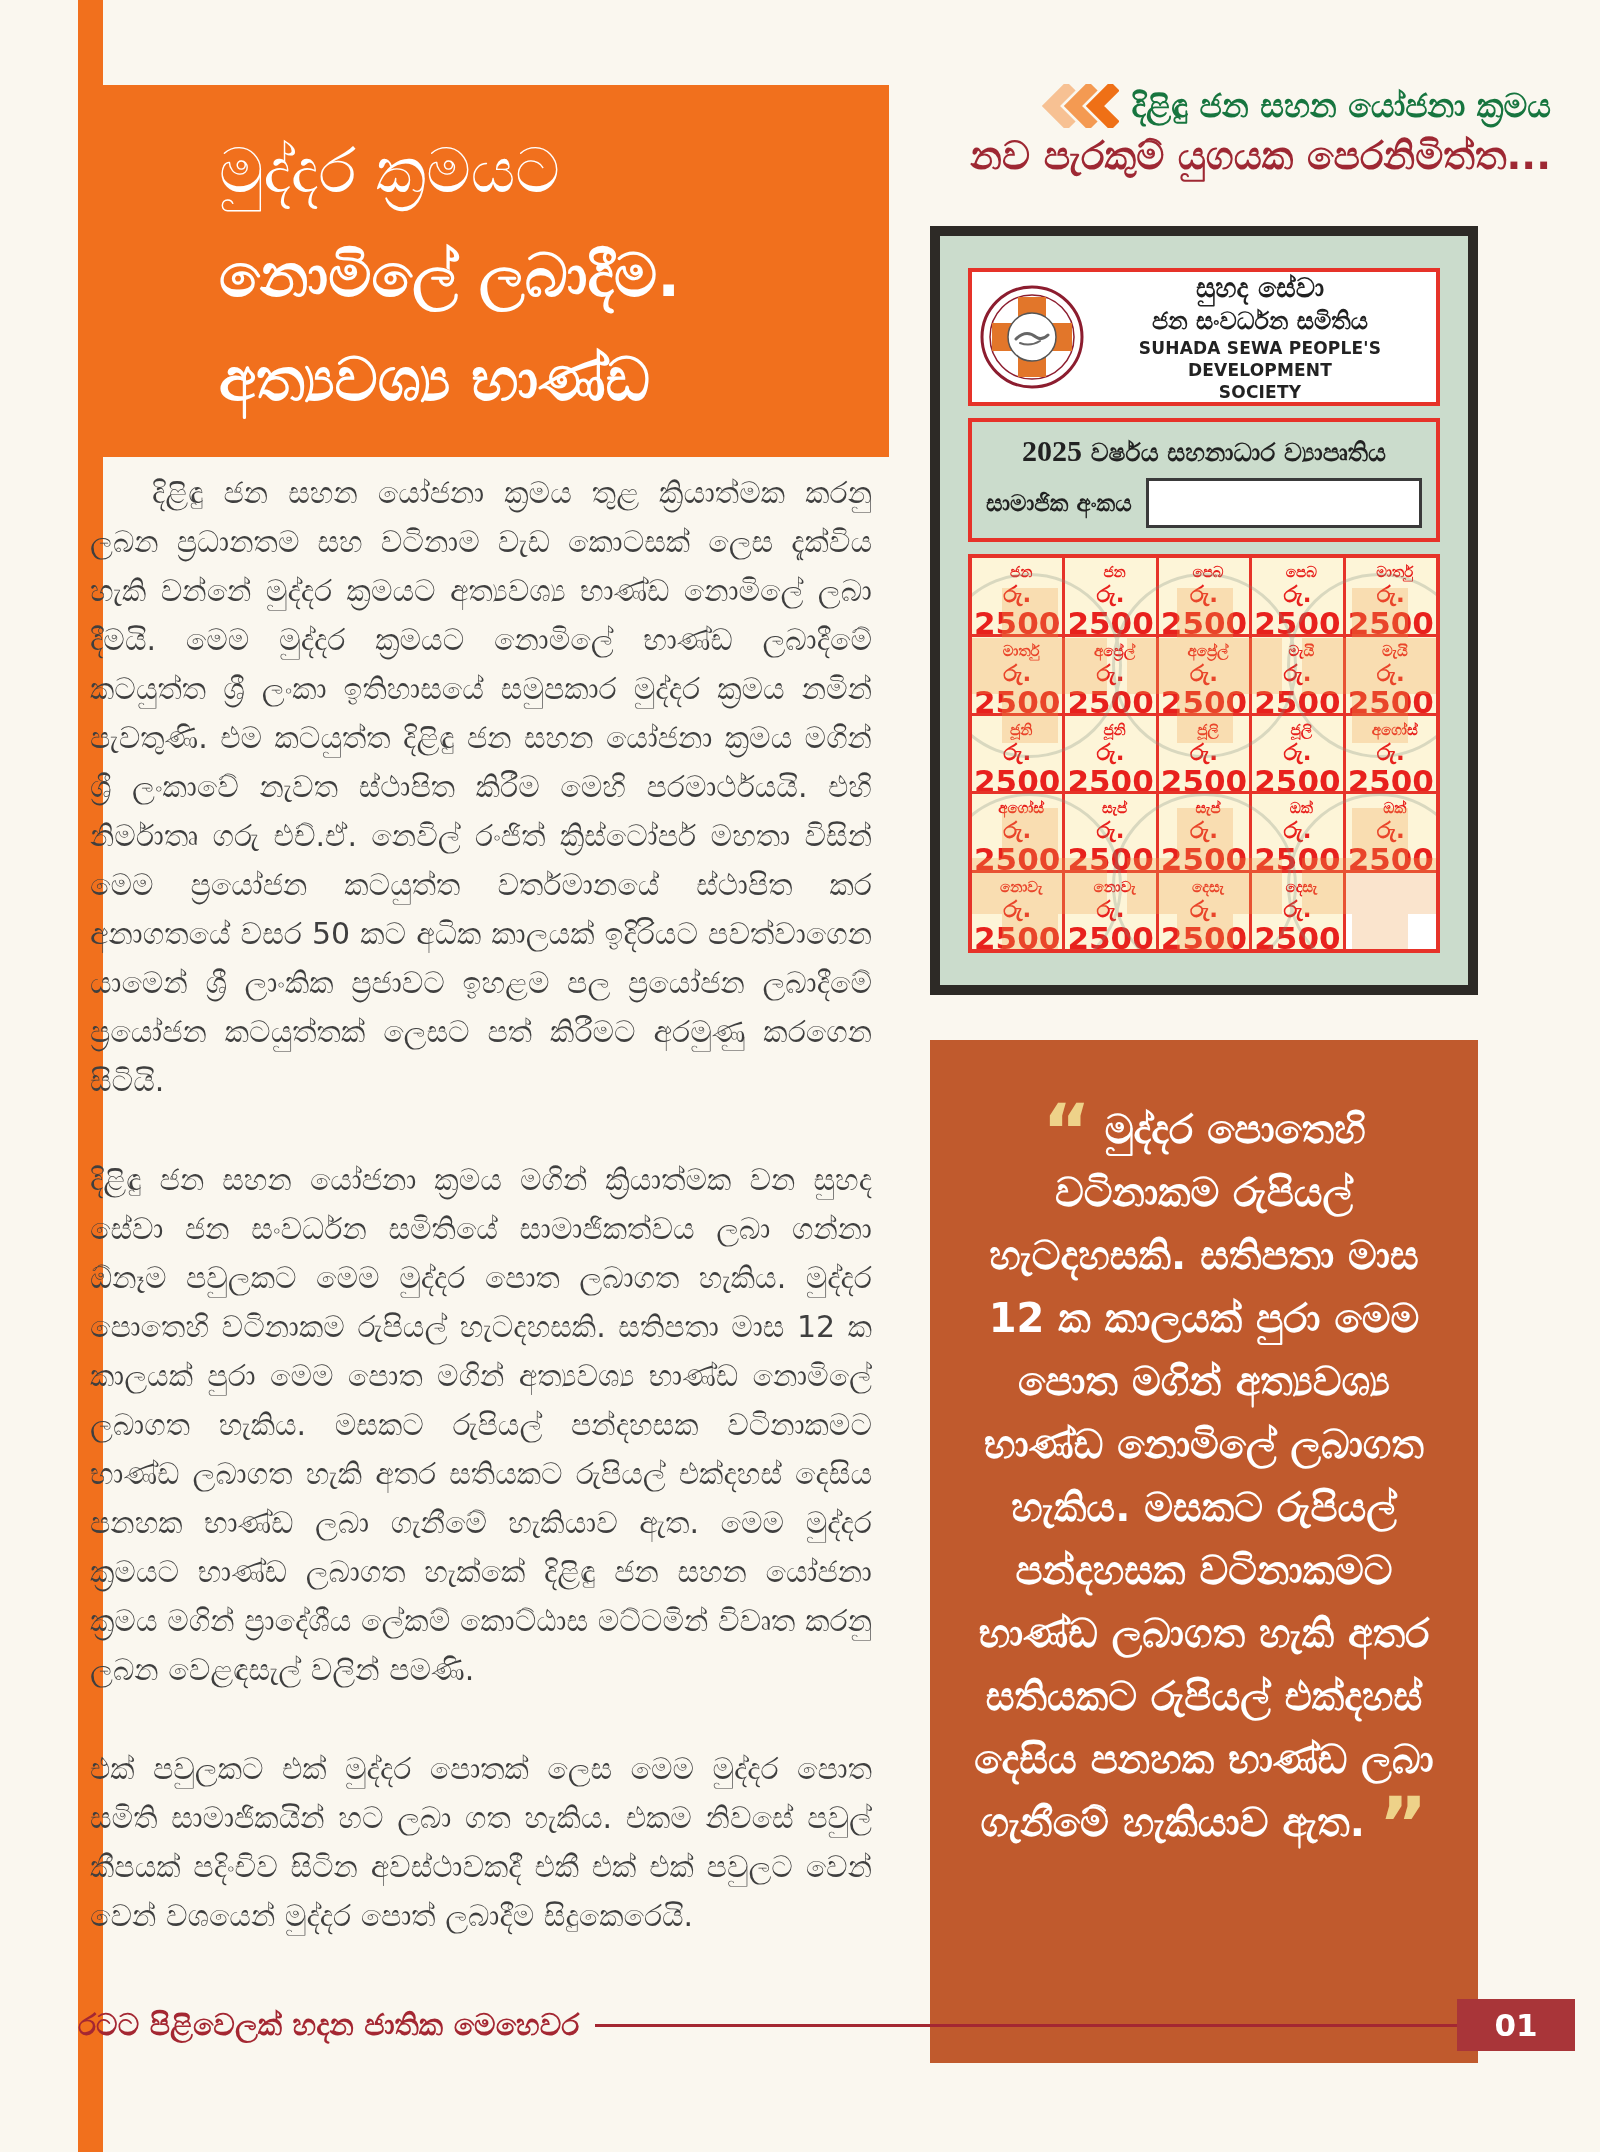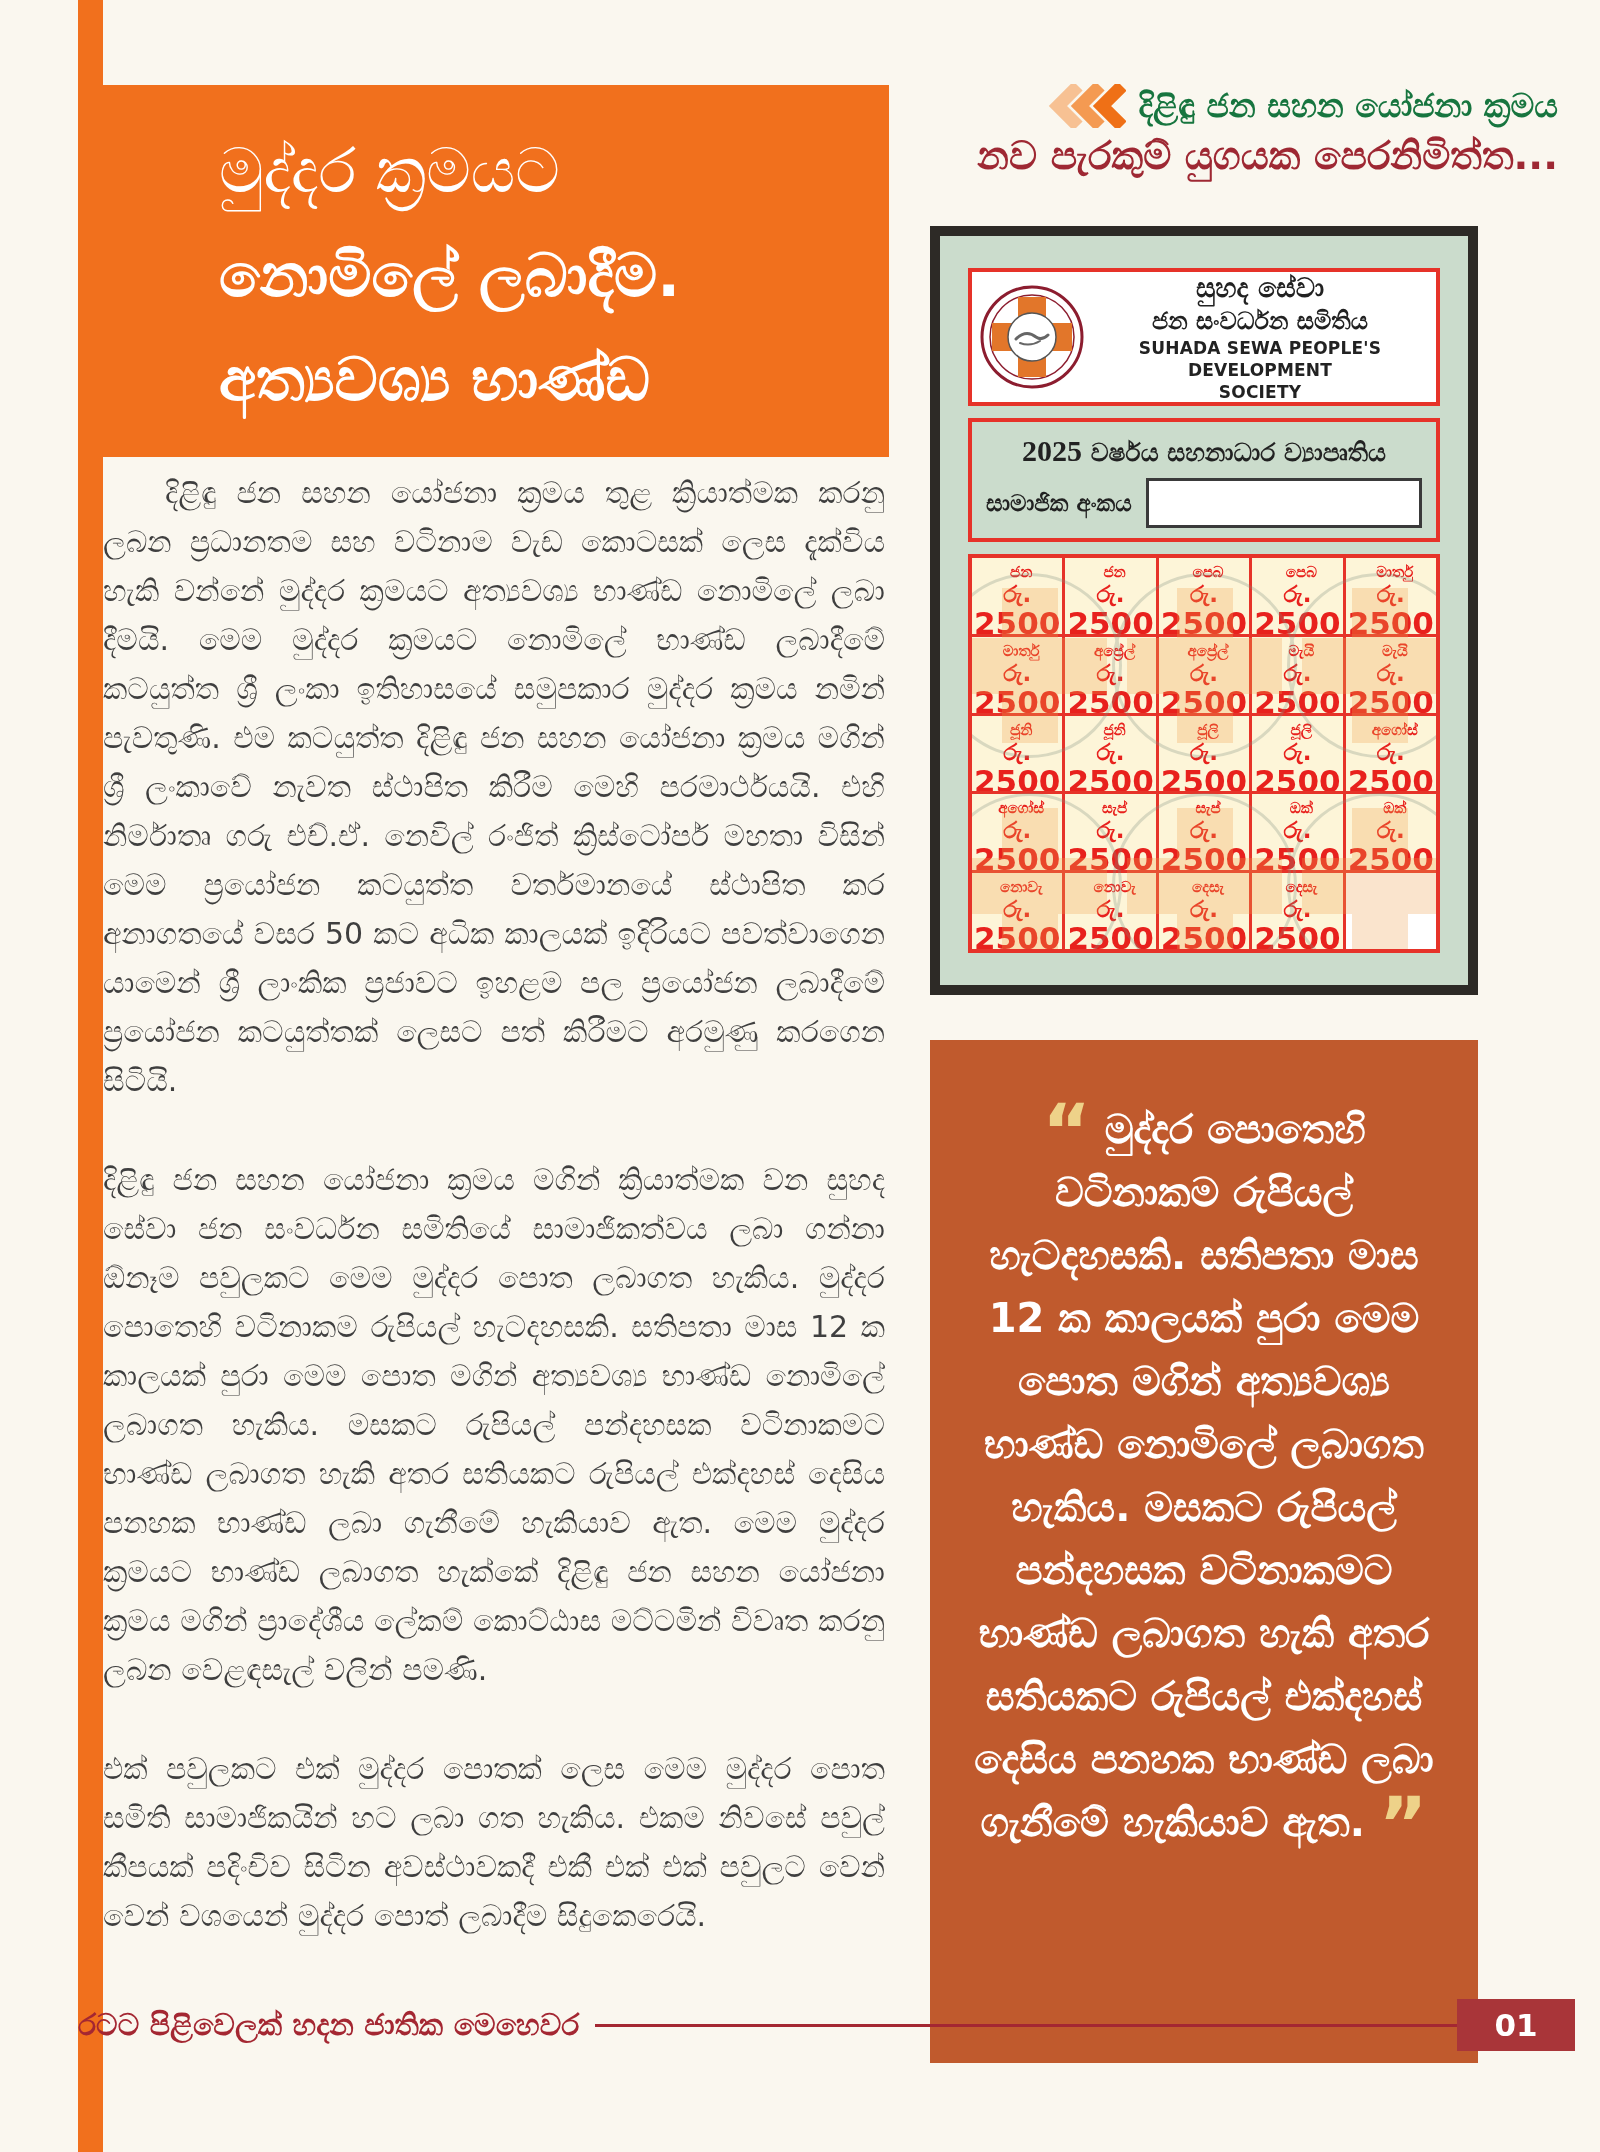--- a/index.html
+++ b/index.html
@@ -15,21 +15,21 @@
   .title-box{
     position:absolute;left:103px;top:85px;width:786px;height:372px;
     background:#f1701d;color:#fff;overflow:hidden;
     padding:34px 0 0 116px;box-sizing:border-box;
   }
   .title-line{line-height:104px;white-space:nowrap;}
   .title-line.l1{font-size:62px;font-weight:400;}
   .title-line.l2,.title-line.l3{font-size:60px;font-weight:800;}
 
   
-  .tr-header{position:absolute;top:84px;right:42px;text-align:center;}
+  .tr-header{position:absolute;top:84px;right:49px;text-align:center;}
   .tr-line1{display:flex;align-items:center;justify-content:flex-end;gap:12px;
     color:#17753f;font-size:33px;font-weight:700;line-height:44px;}
   .tr-line2{color:#9e2833;font-size:39px;font-weight:800;line-height:52px;margin-top:2px;}
   .chevrons{width:78px;height:44px;flex:none;}
 
   
   .card{
     position:absolute;left:930px;top:226px;width:548px;height:769px;
     border:10px solid #2d2a26;background:#cbdccc;box-sizing:border-box;
     padding:32px 28px;display:flex;flex-direction:column;overflow:hidden;
@@ -71,21 +71,21 @@
   .c-cur{font-size:23px;font-weight:700;color:#e8211d;text-align:center;line-height:26px;}
   .c-amt{font-size:31px;font-weight:800;color:#e8211d;text-align:center;line-height:32px;}
   .wm-layer{position:absolute;inset:0;z-index:3;pointer-events:none;opacity:.28;}
   .wm{position:absolute;width:185px;height:185px;border-radius:50%;
     border:3px solid #7f8e80;box-sizing:border-box;}
   .wm::before,.wm::after{content:"";position:absolute;background:#efa24e;}
   .wm::before{left:50%;top:12px;width:56px;height:155px;margin-left:-28px;}
   .wm::after{top:50%;left:12px;height:56px;width:155px;margin-top:-28px;}
 
   
-  .article{position:absolute;left:103px;top:468px;width:782px;color:#3f3f3f;}
+  .article{position:absolute;left:90px;top:468px;width:782px;color:#3f3f3f;}
   .article p{
     margin:0 0 50px 0;font-size:30px;line-height:49px;text-align:justify;
   }
   .article p.indent{text-indent:62px;}
 
   
   .quote-box{
     position:absolute;left:930px;top:1040px;width:548px;height:1023px;
     background:#c05a2d;box-sizing:border-box;padding:58px 30px;
     color:#fff;text-align:center;overflow:hidden;

